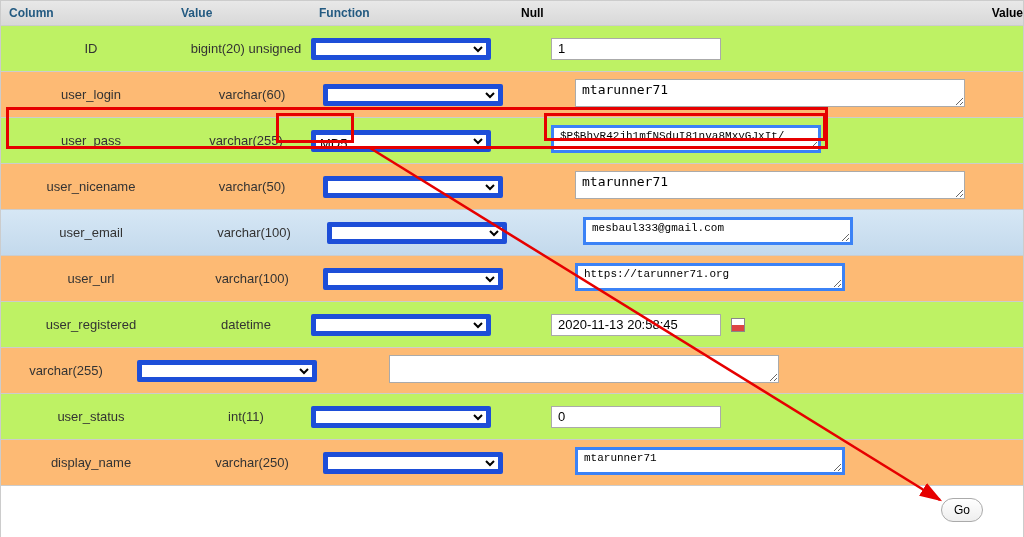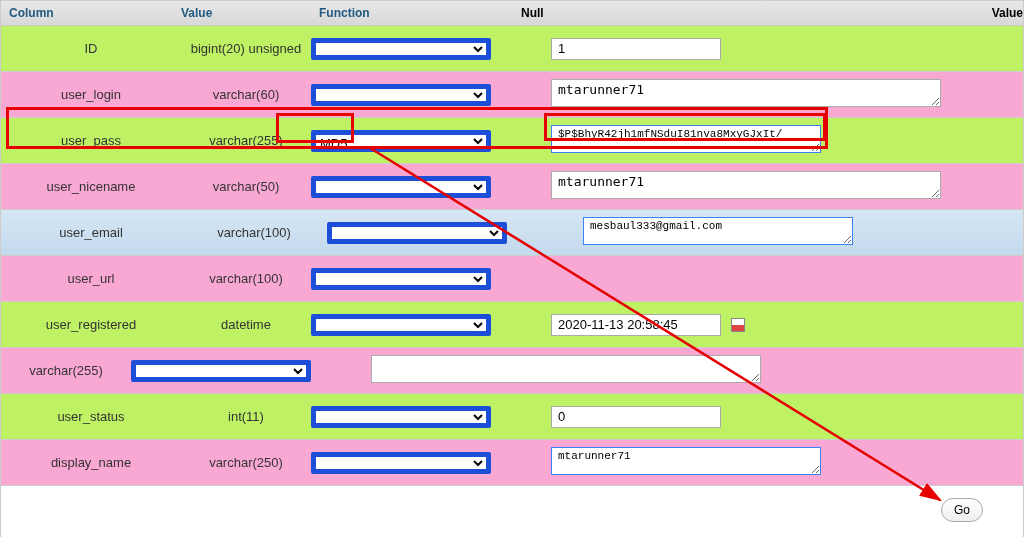--- a/index.html
+++ b/index.html
@@ -40,21 +40,21 @@
 
   .data-row {
     display: flex;
     border: 1px solid #ccc;
     border-top: none;
     align-items: center;
     min-height: 46px;
     padding: 6px 0;
   }
   .data-row.even { background: #bef264; }
-  .data-row.odd  { background: #f9a8d4; }
+  .data-row.odd  { background: #fdba74; gap: 6px; }
   .data-row.blue { background: linear-gradient(#d6e7f5, #c3d9ec); gap: 8px; }
 
   .data-row .col-1 { text-align: center; color: #333; }
   .data-row .col-2 { text-align: center; color: #333; }
   .data-row .col-3 select,
   .data-row .col-3 .fn-box {
     width: 180px;
     height: 22px;
     font-size: 13px;
     border: 5px solid #1d4ed8;
@@ -65,21 +65,21 @@
     width: 170px;
     height: 22px;
     border: 1px solid #aaa;
     padding: 2px 6px;
     font-size: 13px;
     background: #fff;
   }
   .input-ta-sm {
     width: 270px;
     height: 28px;
-    border: 1px solid #3b82f6;
+    border: 3px solid #3b82f6;
     padding: 2px 6px;
     font-family: "Courier New", monospace;
     font-size: 11px;
     resize: both;
   }
   .input-ta-lg {
     width: 390px;
     height: 28px;
     border: 1px solid #aaa;
     padding: 2px 6px;
@@ -178,20 +178,21 @@
   <div class="col-3"><select><option></option></select></div>
   <div class="col-4"></div>
   <div class="col-5"><textarea class="input-ta-sm mono" style="">mesbaul333@gmail.com</textarea></div>
 </div>
 
 <div class="data-row odd">
   <div class="col-1">user_url</div>
   <div class="col-2">varchar(100)</div>
   <div class="col-3"><select><option></option></select></div>
   <div class="col-4"></div>
+  <div class="col-5"><textarea class="input-ta-sm mono" style="">https://tarunner71.org</textarea></div>
 </div>
 
 <div class="data-row even">
   <div class="col-1">user_registered</div>
   <div class="col-2">datetime</div>
   <div class="col-3"><select><option></option></select></div>
   <div class="col-4"></div>
   <div class="col-5">
     <div class="date-wrap">
       <input class="input-text" value="2020-11-13 20:58:45" style="">

